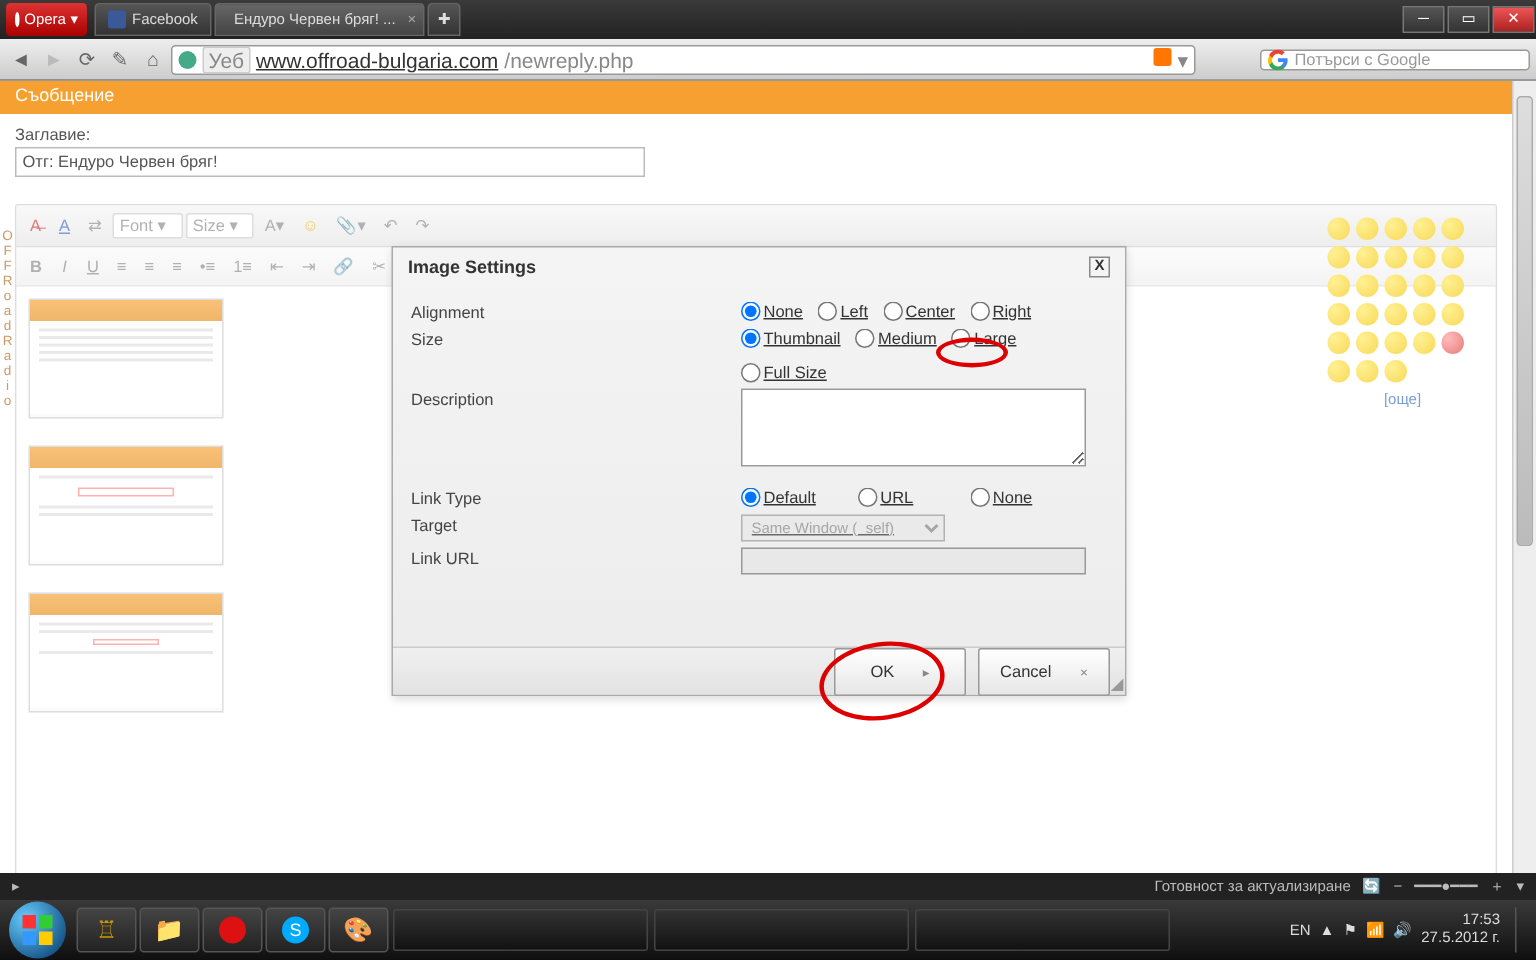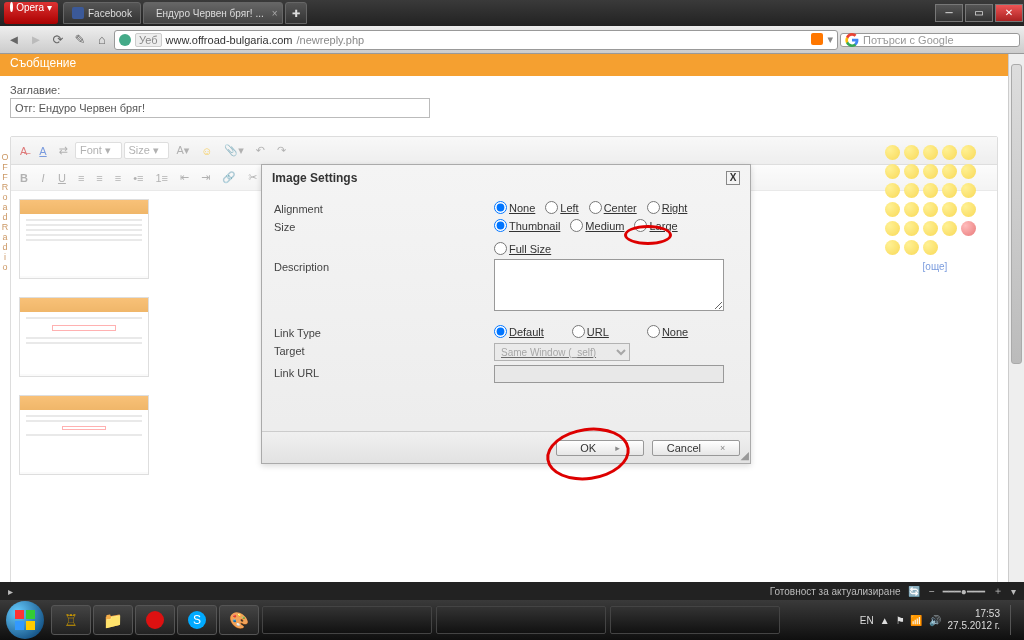--- a/index.html
+++ b/index.html
@@ -1,32 +1,32 @@
 <!DOCTYPE html>
 <html><head>
 <meta charset="utf-8">
 <style>
   * { box-sizing: border-box; font-family: Arial, sans-serif; }
   body { margin:0; padding:0; width:1024px; height:640px; background:#000; overflow:hidden; position:relative; }
   .desktop { width:100%; height:100%; background:linear-gradient(135deg,#2a4050 0%,#6a7a88 50%,#3a5060 100%); position:relative; }
   
   .title-bar { height:26px; background:linear-gradient(#3a3a3a,#222); display:flex; align-items:center; color:#ccc; font-size:11px; }
-  .opera-btn { width:54px; height:22px; margin:2px 4px; background:linear-gradient(#d33,#a00); border-radius:3px; display:flex; gap:3px; padding:0 6px; color:#fff; font-size:10px; }
+  .opera-btn { width:54px; height:22px; margin:2px 4px; background:linear-gradient(#d33,#a00); border-radius:3px; display:flex; align-items:center; gap:3px; padding:0 6px; color:#fff; font-size:10px; }
   .brow-tab { height:22px; padding:2px 8px; margin:2px 1px; background:linear-gradient(#555,#333); border:1px solid #666; border-radius:3px 3px 0 0; display:flex; align-items:center; gap:4px; color:#ddd; font-size:10px; max-width:140px; overflow:hidden; white-space:nowrap; }
   .brow-tab.active { background:linear-gradient(#666,#444);align-items:center; }
   .tab-ico { width:12px; height:12px; background:#888; border-radius:2px; display:inline-block; }
   .win-btns { margin-left:auto; display:flex; }
   .win-btn { width:28px; height:18px; margin:0 1px; background:linear-gradient(#555,#333); border:1px solid #777; color:#fff; font-size:10px; text-align:center; line-height:16px; }
   .win-btn.close { background:linear-gradient(#e55,#a22); }
   
   .addr-bar { height:28px; background:linear-gradient(#eee,#ccc); border-bottom:1px solid #999; display:flex; align-items:center; padding:0 4px; gap:2px; }
   .nav-ico { width:20px; height:20px; color:#666; text-align:center; font-size:13px; line-height:20px; }
-  .url-box { flex:1; height:20px; background:#fff; border:1px solid #999; border-radius:3px; display:flex; align-items:center; padding:0 4px; font-size:11px; color:#888; gap:4px; }
-  .url-box .domain { color:#333; }
-  .search-box { width:180px; height:14px; background:#fff; border:1px solid #999; border-radius:3px; display:flex; align-items:center; padding:0 4px; font-size:11px; color:#999; }
+  .url-box { flex:1; height:20px; background:#fff; border:1px solid #999; border-radius:3px; display:flex; align-items:center; padding:0 4px; font-size:14px; color:#888; gap:4px; }
+  .url-box .domain { color:#333;text-decoration:underline; }
+  .search-box { width:180px; height:14px; background:#fff; border:1px solid #999; border-radius:3px; display:flex; align-items:center; padding:0 4px; font-size:11px; color:#999;margin-left:41px; }
   .search-box .g { width:14px; height:14px; margin-right:4px; display:inline-flex; }
   
   .page { position:absolute; top:54px; left:0; right:16px; bottom:40px; background:#fff; overflow:hidden; }
   .page-inner { position:relative; width:100%; height:100%; }
   .msg-header { height:22px; background:#f5a030; color:#fff; padding:2px 10px; font-size:12px; }
   .form-area { padding:8px 10px; font-size:11px; color:#555; }
   .form-area label { display:block; margin-bottom:2px; }
   .title-input { width:420px; height:20px; border:1px solid #bbb; padding:2px 4px; font-size:11px; color:#555; }
   .editor { margin:10px; border:1px solid #ddd; border-radius:2px; background:#fff; position:relative; height:450px; }
   .toolbar { height:28px; background:linear-gradient(#f5f5f5,#e5e5e5); border-bottom:1px solid #ccc; display:flex; align-items:center; gap:2px; padding:0 4px; font-size:11px; color:#888; }
@@ -51,21 +51,21 @@
   .dlg-row { display:flex; align-items:flex-start; margin:4px 0; }
   .dlg-label { width:220px; padding-top:2px; color:#444; }
   .dlg-ctrl { flex:1; display:flex; gap:10px; align-items:flex-start; flex-wrap:wrap;text-decoration:underline; }
   .radio { display:flex; align-items:center; gap:2px; }
   .radio input { margin:0; }
   .txt { width:230px; height:18px; border:1px solid #999; background:#fff; }
   .txtarea { width:230px; height:52px; border:1px solid #999; background:#fff; }
   .txt.disabled, .sel.disabled { background:#e8e8e8; color:#888; }
   .sel { width:136px; height:18px; border:1px solid #999; background:#fff; font-size:10px; padding:1px 2px; }
   .dlg-foot { position:absolute; left:0; right:0; bottom:0; height:32px; background:linear-gradient(#f0f0f0,#e2e2e2); border-top:1px solid #ccc; display:flex; align-items:center; justify-content:flex-end; gap:8px; padding:0 10px; }
-  .btn { width:88px; height:16px; background:linear-gradient(#fff,#e6e6e6); border:1px solid #999; border-radius:2px; font-size:11px; display:flex; align-items:center; justify-content:center; gap:19px; }
+  .btn { width:88px; height:32px; background:linear-gradient(#fff,#e6e6e6); border:1px solid #999; border-radius:2px; font-size:11px; display:flex; align-items:center; justify-content:center; gap:19px; }
   .btn span.arrow { font-size:9px; color:#888; }
   
   .circle { position:absolute; border:3px solid #d00; border-radius:50%; pointer-events:none; }
   .circle.large { width:48px; height:20px; left:624px; top:225px; }
   .circle.ok { width:84px; height:52px; left:546px; top:428px; transform:rotate(-8deg); }
   
   .sideword { position:absolute; left:0; top:152px; width:10px; font-size:9px; color:#c96; line-height:10px; }
   .sideword span { display:block; text-align:center; }
   
   .scroll { position:absolute; right:0; top:54px; bottom:40px; width:16px; background:#eee; border-left:1px solid #ccc; }

